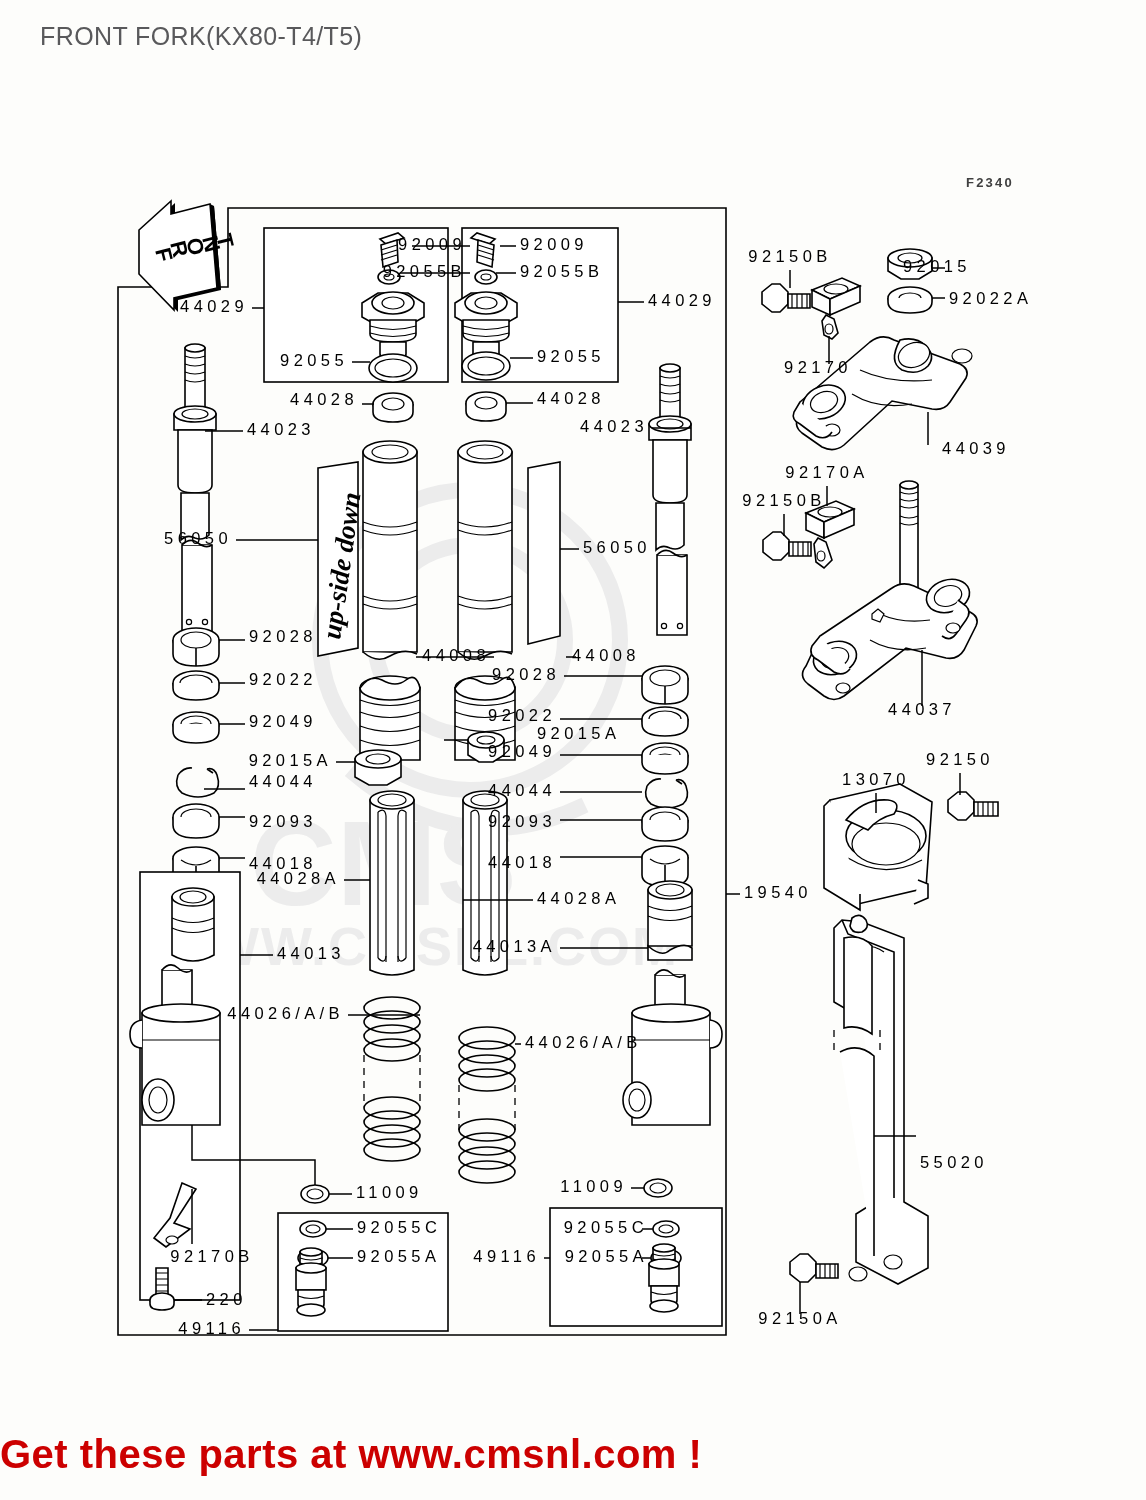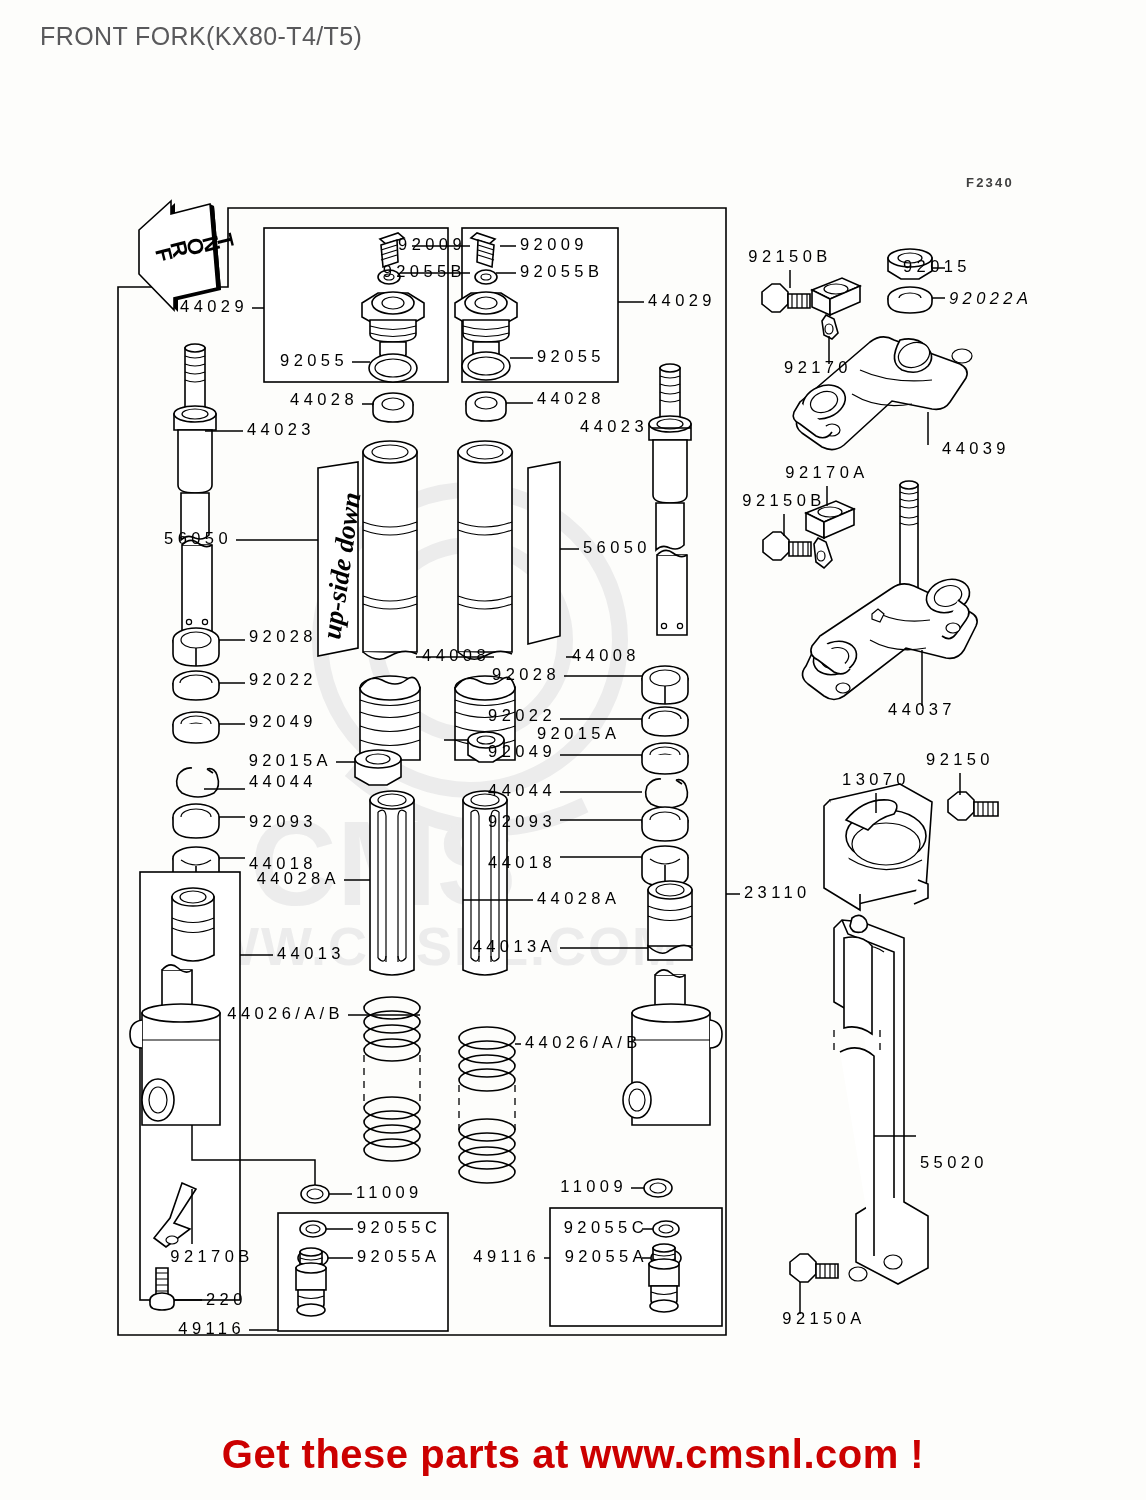--- a/index.html
+++ b/index.html
@@ -7,21 +7,21 @@
   body{width:1146px;height:1500px;position:relative;overflow:hidden;
        font-family:"Liberation Sans",sans-serif;}
   #page{position:absolute;inset:0;}
 
   .title{position:absolute;left:40px;top:22px;font-size:25px;color:#59595b;
          letter-spacing:.4px;white-space:nowrap;}
 
   .fcode{position:absolute;left:966px;top:175px;font-size:13px;color:#404040;
          letter-spacing:2.2px;font-weight:600;}
 
-  .footer{position:absolute;left:0;right:0;top:1432px;text-align:center;
+  .footer{position:absolute;left:0;right:0;top:1432px;
           font-size:40px;font-weight:bold;color:#cc0000;letter-spacing:.5px;}
 
   svg.art{position:absolute;left:0;top:0;width:1146px;height:1500px;
           overflow:visible;pointer-events:none;}
 
   
   .pn{position:absolute;font-size:16.5px;color:#000;letter-spacing:4.4px;
       white-space:nowrap;font-family:"Liberation Sans",sans-serif;}
   .pn.r{transform:translateX(-100%);}
 </style>
@@ -587,43 +587,43 @@
       <div class="pn" style="left: 537px; top: 724px;">92015A</div>
       <div class="pn r" style="left: 556px; top: 742px;">92049</div>
       <div class="pn" style="left: 249px; top: 772px;">44044</div>
       <div class="pn r" style="left: 556px; top: 781px;">44044</div>
       <div class="pn" style="left: 249px; top: 812px;">92093</div>
       <div class="pn r" style="left: 556px; top: 812px;">92093</div>
       <div class="pn" style="left: 249px; top: 854px;">44018</div>
       <div class="pn r" style="left: 556px; top: 853px;">44018</div>
       <div class="pn r" style="left: 340px; top: 869px;">44028A</div>
       <div class="pn" style="left: 537px; top: 889px;">44028A</div>
-      <div class="pn" style="left: 744px; top: 883px;">23110</div>
+      <div class="pn" style="left: 744px; top: 883px;">19540</div>
       <div class="pn" style="left: 277px; top: 944px;">44013</div>
       <div class="pn r" style="left: 556px; top: 937px;">44013A</div>
       <div class="pn r" style="left: 344px; top: 1004px;">44026/A/B</div>
       <div class="pn" style="left: 525px; top: 1033px;">44026/A/B</div>
       <div class="pn" style="left: 356px; top: 1183px;">11009</div>
       <div class="pn r" style="left: 627px; top: 1177px;">11009</div>
       <div class="pn" style="left: 357px; top: 1218px;">92055C</div>
       <div class="pn" style="left: 357px; top: 1247px;">92055A</div>
       <div class="pn r" style="left: 648px; top: 1218px;">92055C</div>
       <div class="pn r" style="left: 648px; top: 1247px;">92055A</div>
       <div class="pn" style="left: 212px; top: 1247px; transform: translateX(-50%);">92170B</div>
       <div class="pn" style="left: 206px; top: 1290px;">220</div>
       <div class="pn r" style="left: 245px; top: 1319px;">49116</div>
       <div class="pn r" style="left: 540px; top: 1247px;">49116</div>
       <div class="pn" style="left: 790px; top: 247px; transform: translateX(-50%);">92150B</div>
       <div class="pn" style="left: 903px; top: 257px;">92015</div>
-      <div class="pn" style="left: 949px; top: 289px; font-style: italic;">92022A</div>
+      <div class="pn" style="left: 949px; top: 289px;">92022A</div>
       <div class="pn" style="left: 818px; top: 358px; transform: translateX(-50%);">92170</div>
       <div class="pn" style="left: 928px; top: 439px; transform: translateX(-50%); margin-left: 48px;">44039</div>
       <div class="pn" style="left: 827px; top: 463px; transform: translateX(-50%);">92170A</div>
       <div class="pn" style="left: 784px; top: 491px; transform: translateX(-50%);">92150B</div>
       <div class="pn" style="left: 922px; top: 700px; transform: translateX(-50%);">44037</div>
       <div class="pn" style="left: 876px; top: 770px; transform: translateX(-50%); text-align: center;">13070</div>
       <div class="pn" style="left: 960px; top: 750px; transform: translateX(-50%);">92150</div>
       <div class="pn" style="left: 920px; top: 1153px;">55020</div>
-      <div class="pn" style="left: 800px; top: 1309px; transform: translateX(-50%); margin-left: 24px;">92150A</div>
+      <div class="pn" style="left: 800px; top: 1309px; transform: translateX(-50%);">92150A</div>
     </div>
 
   <div class="footer">Get these parts at www.cmsnl.com !</div>
 </div>
 
 </body></html>

